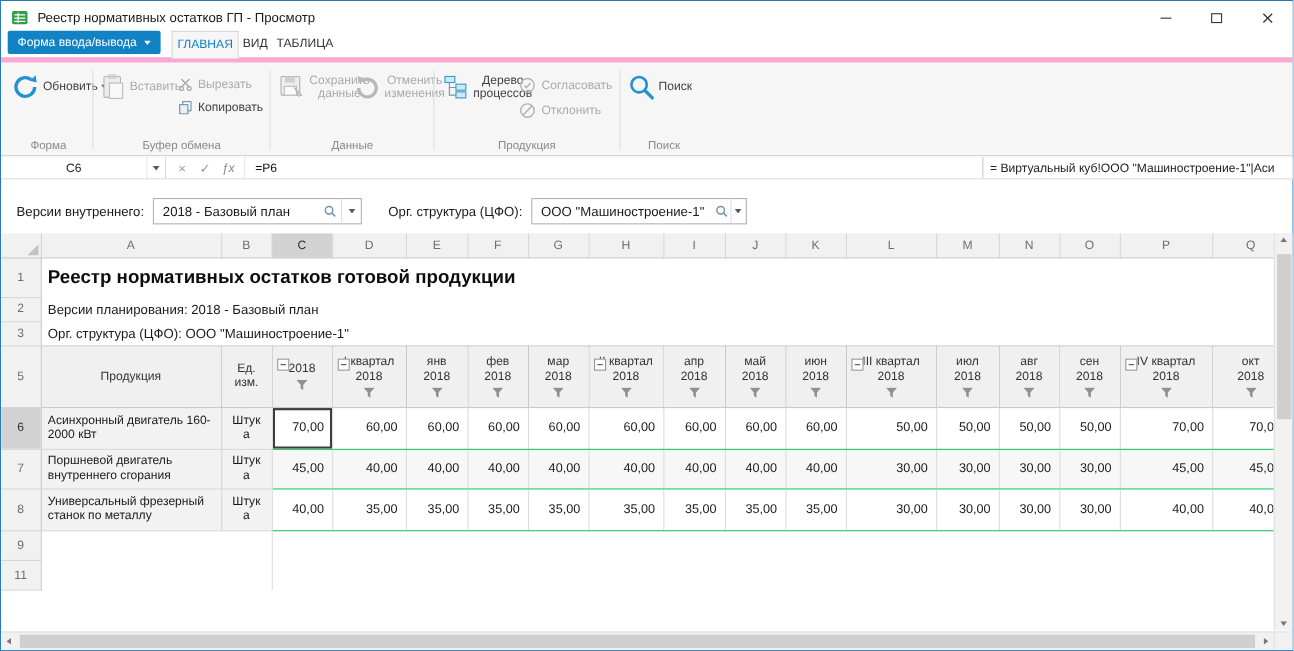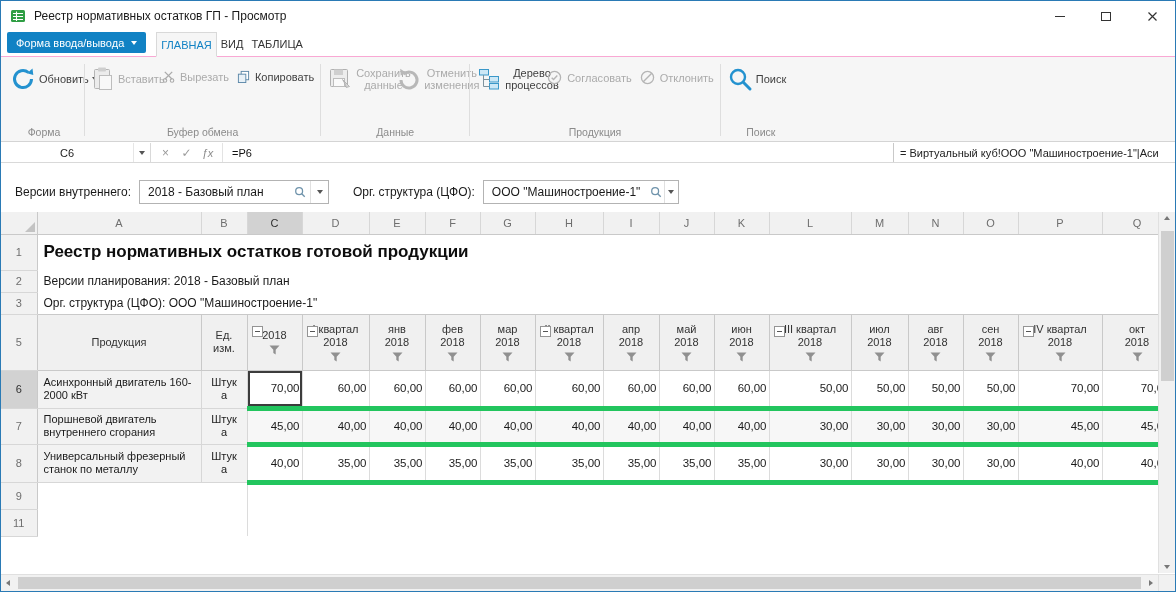--- a/index.html
+++ b/index.html
@@ -10,36 +10,36 @@
   
   .titlebar{position:absolute;top:1px;left:1px;right:1px;height:30px;background:#fff;display:flex;align-items:center}
   .app-icon{margin-left:9px;display:flex}
   .title-text{margin-left:8px;font-size:12px;color:#1a1a1a}
   .win-controls{margin-left:auto;display:flex;height:100%}
   .win-btn{width:46px;height:100%;display:flex;align-items:center;justify-content:center}
   .min-glyph{width:10px;height:1px;background:#333;display:block}
   .max-glyph{width:10px;height:9px;border:1px solid #333;display:block}
 
   
-  .tabrow{position:absolute;top:31px;left:1px;right:1px;height:26px;background:#fff;display:flex;align-items:flex-end;border-bottom:1px solid #f9a8d4}
+  .tabrow{position:absolute;top:31px;left:1px;right:1px;height:26px;background:#fff;display:flex;align-items:flex-end;border-bottom:5px solid #f9a8d4}
   .app-menu-btn{margin:0 10px 3px 6px;height:21px;background:#1182c4;color:#fff;font-size:11px;border-radius:2px;display:flex;align-items:center;padding:0 9px;gap:7px;cursor:default}
   .tab{height:25px;padding:0 4px;display:flex;align-items:center;font-size:11px;color:#333}
   .tab.active{color:#1182c4;background:#f6f6f6;border:1px solid #d9d9d9;border-bottom:1px solid #f6f6f6;margin-bottom:-1px}
 
   
   .ribbon{position:absolute;top:57px;left:1px;right:1px;height:85px;background:#f6f6f6;border-bottom:1px solid #d4d4d4;display:flex;align-items:stretch;padding:2px 2px 0 4px}
   .rgroup{display:flex;flex-direction:column;align-items:center;padding:1px 5px 0}
   .rgroup-body{display:flex;align-items:flex-start;flex:1}
   .rgroup-label{font-size:10.5px;color:#8b8b8b;padding:1px 0 3px;white-space:nowrap}
   .rdiv{width:1px;background:#dedede;margin:5px 1px}
   .bigbtn{width:68px;display:flex;flex-direction:row;align-items:center;padding-top:5px;gap:3px}
   .icon32{height:28px;display:flex;align-items:center;justify-content:center}
   .blabel{font-size:11px;line-height:12px;text-align:center;color:#3f3f3f;max-width:68px}
   .bigbtn.disabled .blabel{color:#ababab}
-  .smallcol{display:flex;flex-direction:row;gap:8px;margin-top:10px;margin-left:3px;align-items:flex-start}
+  .smallcol{display:flex;flex-direction:column;gap:8px;margin-top:10px;margin-left:3px;align-items:flex-start}
   .smallbtn{display:flex;align-items:center;gap:5px;font-size:11px;color:#3f3f3f;white-space:nowrap}
   .smallbtn.disabled{color:#ababab}
   .tri-down{display:inline-block;width:0;height:0;border-left:3.5px solid transparent;border-right:3.5px solid transparent;border-top:4px solid #555}
   .tri-down.light{border-top-color:#fff}
   .tri-up{display:inline-block;width:0;height:0;border-left:3.5px solid transparent;border-right:3.5px solid transparent;border-bottom:4px solid #777}
   .tri-left{display:inline-block;width:0;height:0;border-top:3.5px solid transparent;border-bottom:3.5px solid transparent;border-right:4px solid #777}
   .tri-right{display:inline-block;width:0;height:0;border-top:3.5px solid transparent;border-bottom:3.5px solid transparent;border-left:4px solid #777}
 
   
   .fbar{position:absolute;top:143px;left:1px;right:1px;height:20px;background:#fbfbfb;border-bottom:1px solid #d9d9d9;display:flex;align-items:stretch}
@@ -75,21 +75,21 @@
   td.ttl{font-size:17px;font-weight:bold;color:#0d0d0d;padding-left:6px;white-space:nowrap}
   td.info{font-size:12px;color:#1a1a1a;padding-left:6px;white-space:nowrap}
   td.hd{background:#f0f0f0;border:1px solid #c9c9c9;position:relative;vertical-align:middle;text-align:center;padding:2px}
   td.hd .hdwrap{display:flex;flex-direction:column;align-items:center;justify-content:center;gap:3px}
   .hdt{font-size:11px;color:#333;line-height:13px}
   .fun{width:11px;height:10px;display:block}
   .clp{position:absolute;left:4px;top:11px;width:11px;height:11px;border:1px solid #949494;background:#fff}
   .clp i{display:block;width:5px;height:1px;background:#555;margin:4px auto 0}
   td.pc{background:#f2f2f2;border-right:1px solid #d7d7d7;border-bottom:1px solid #d7d7d7;font-size:11px;color:#1a1a1a;padding:3px 6px;vertical-align:middle;line-height:13px}
   td.uc{background:#f2f2f2;border-right:1px solid #d7d7d7;border-bottom:1px solid #d7d7d7;font-size:11px;color:#1a1a1a;text-align:center;vertical-align:middle;padding:2px 8px;line-height:13px;word-break:break-all}
-  td.vc{background:#fff;border-right:1px solid #dcdcdc;border-bottom:5px solid #22c55e;font-size:11.5px;color:#1a1a1a;text-align:right;padding-right:2px;vertical-align:middle}
+  td.vc{background:#fff;border-right:1px solid #dcdcdc;border-bottom:1px solid #22c55e;font-size:11.5px;color:#1a1a1a;text-align:right;padding-right:7px;vertical-align:middle}
   tr.alt td.vc{background:#f7f7f7}
   td.vc.cursel{box-shadow:inset 0 0 0 2px #3c3c3c;background:#fff}
   td.er{border-right:1px solid #dcdcdc;background:#fff}
   td.ef{background:#fff}
 
   
   .vscroll{position:absolute;top:212px;right:1px;width:17px;height:361px;background:#f1f1f1;border-left:1px solid #e0e0e0;display:flex;flex-direction:column;align-items:center;justify-content:space-between;padding:4px 0}
   .vthumb{position:absolute;top:19px;left:2px;width:13px;height:150px;background:#cfcfcf}
   .hscroll{position:absolute;left:1px;right:18px;bottom:1px;height:17px;background:#f1f1f1;border-top:1px solid #e0e0e0;display:flex;align-items:center;justify-content:space-between;padding:0 5px;position:absolute}
   .hthumb{position:absolute;left:17px;right:17px;top:2px;height:12px;background:#cfcfcf}

